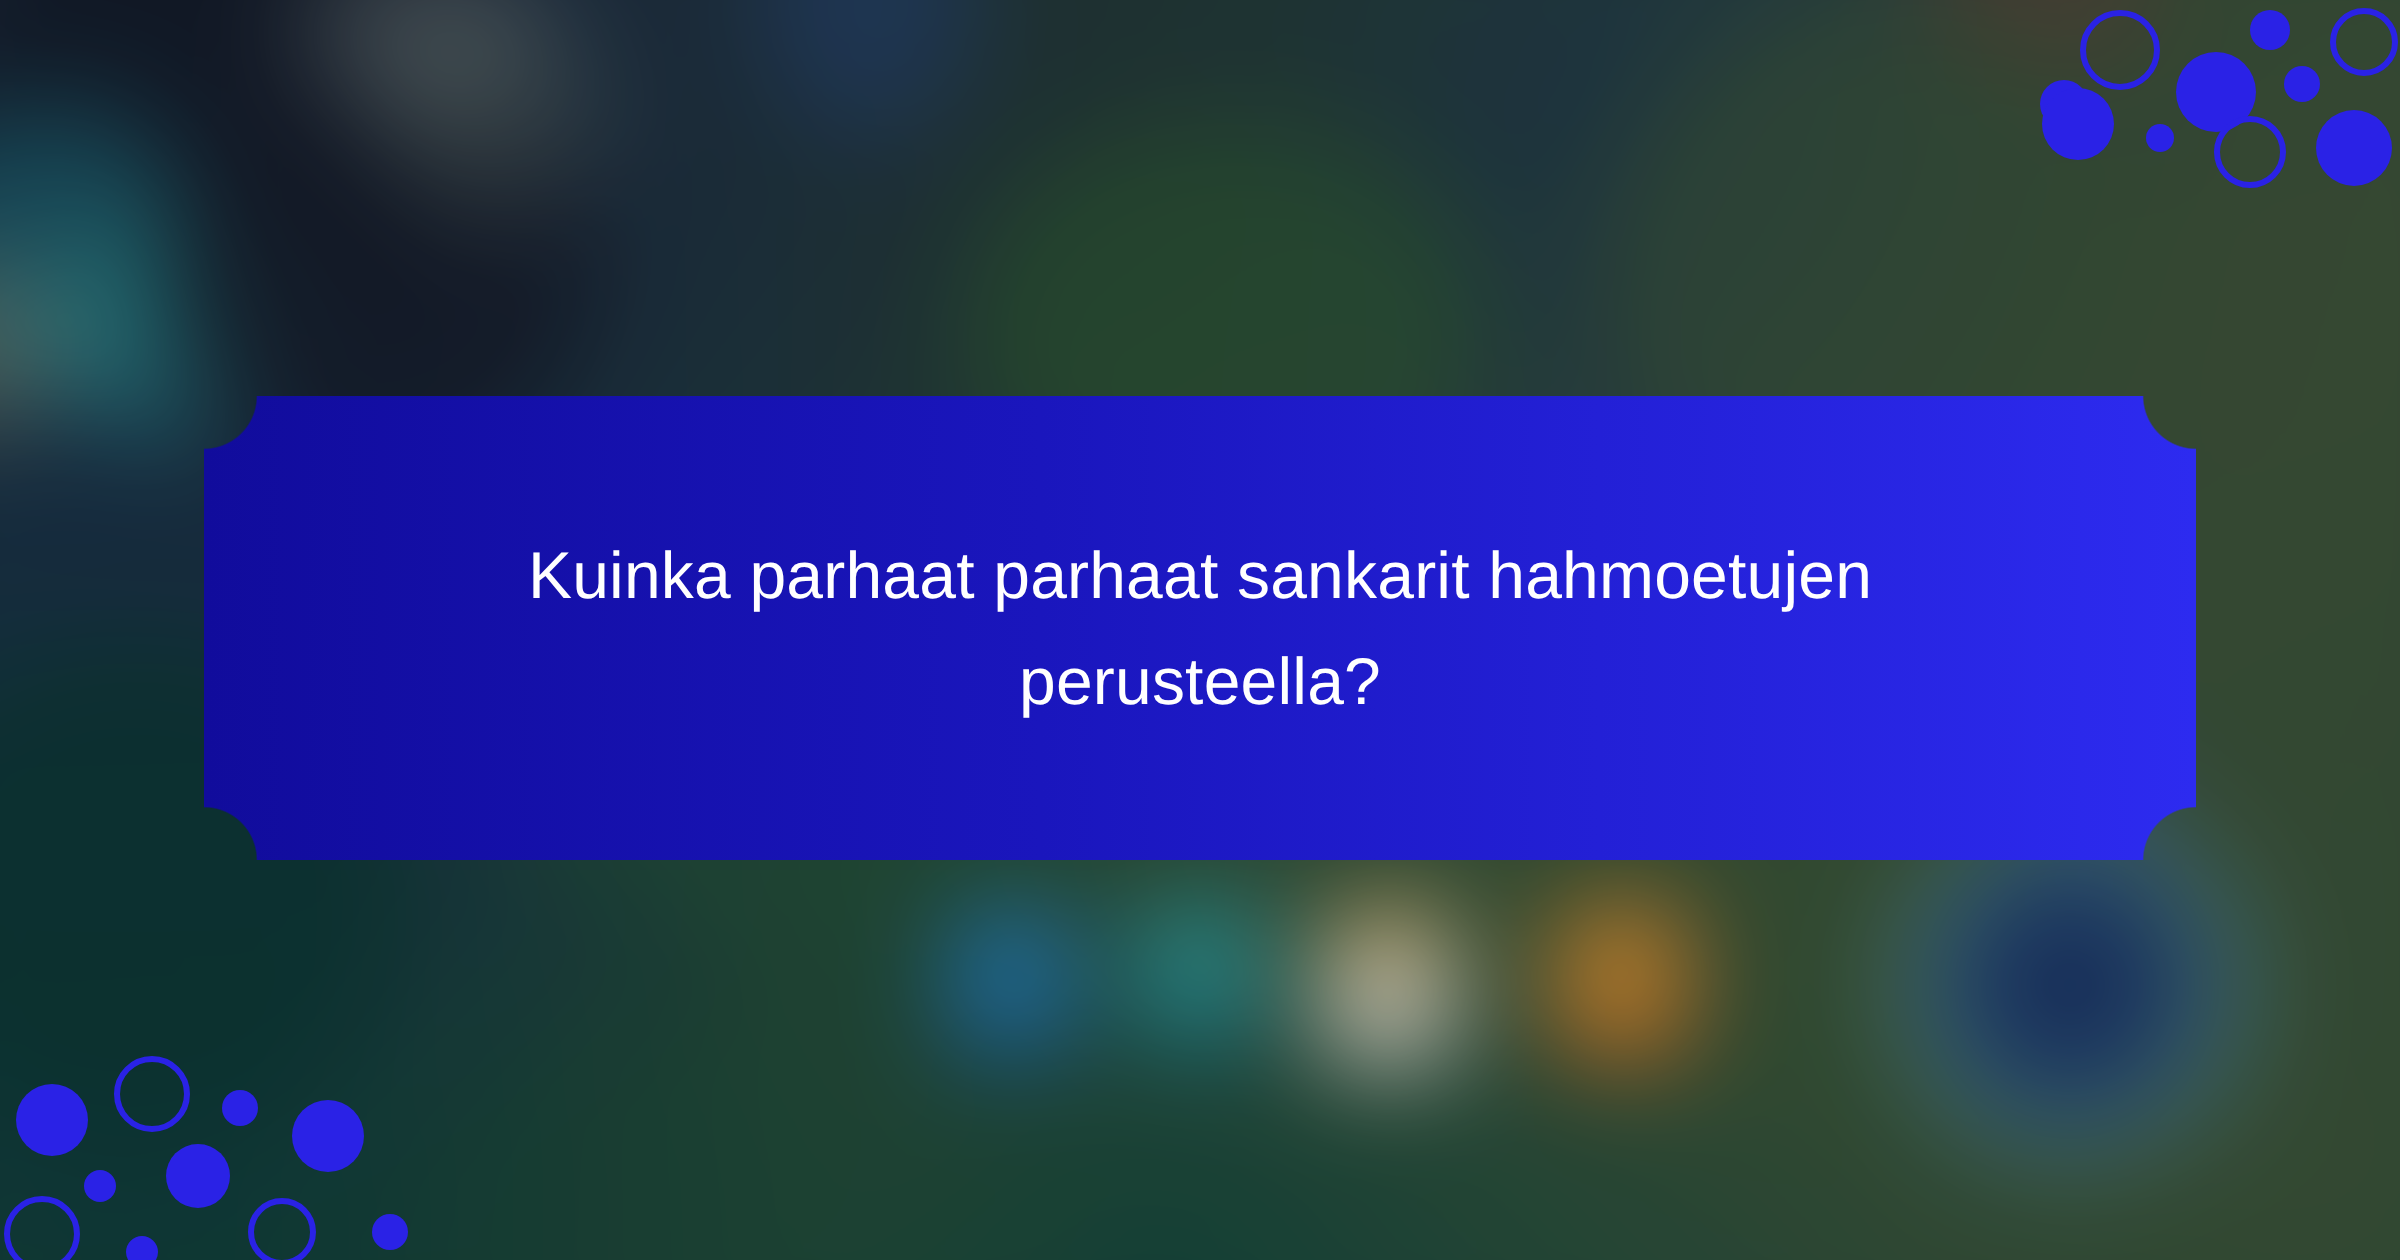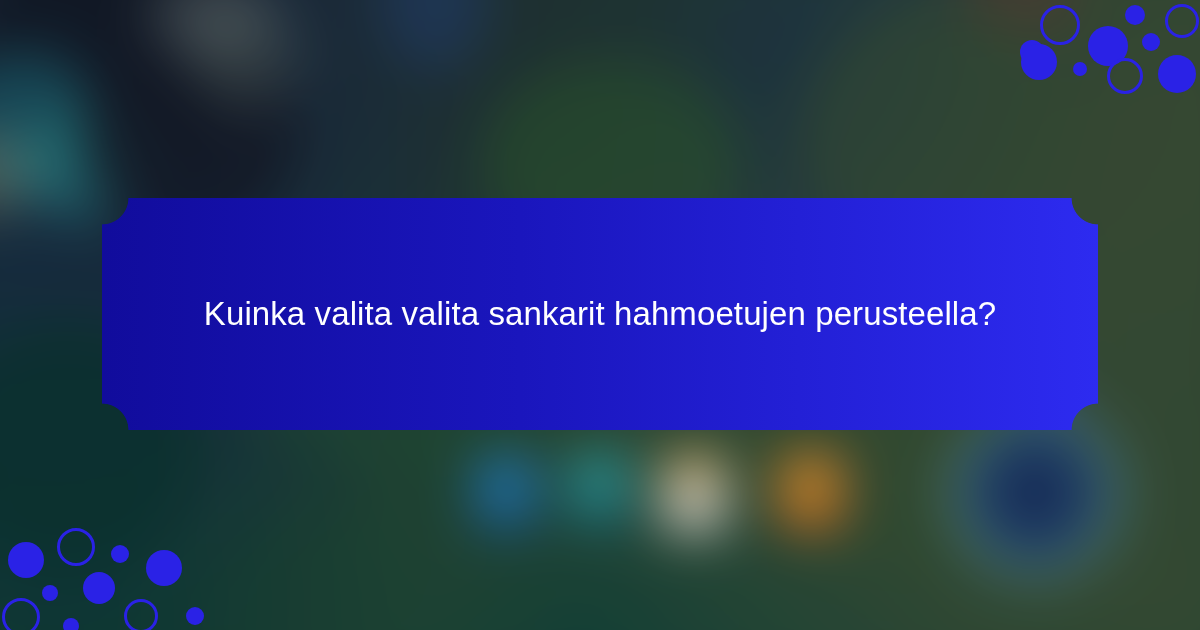--- a/index.html
+++ b/index.html
@@ -199,16 +199,16 @@
       <div class="dot" style="left: 146px; top: 550px; width: 36px; height: 36px; background: rgb(42, 34, 230);"></div>
       <div class="dot" style="left: 42px; top: 585px; width: 16px; height: 16px; background: rgb(42, 34, 230);"></div>
       <div class="dot" style="left: 83px; top: 572px; width: 32px; height: 32px; background: rgb(42, 34, 230);"></div>
       <div class="ring" style="left: 2px; top: 598px; width: 38px; height: 38px; border-color: rgb(42, 34, 230);"></div>
       <div class="ring" style="left: 124px; top: 599px; width: 34px; height: 34px; border-color: rgb(42, 34, 230);"></div>
       <div class="dot" style="left: 186px; top: 607px; width: 18px; height: 18px; background: rgb(42, 34, 230);"></div>
       <div class="dot" style="left: 63px; top: 618px; width: 16px; height: 16px; background: rgb(42, 34, 230);"></div>
     </div>
 
   <div class="card">
-    <h1 class="card-title">Kuinka valita valita sankarit hahmoetujen perusteella?</h1>
+    <h1 class="card-title">Kuinka parhaat parhaat sankarit hahmoetujen perusteella?</h1>
   </div>
 
 </div>
 
 </body></html>

